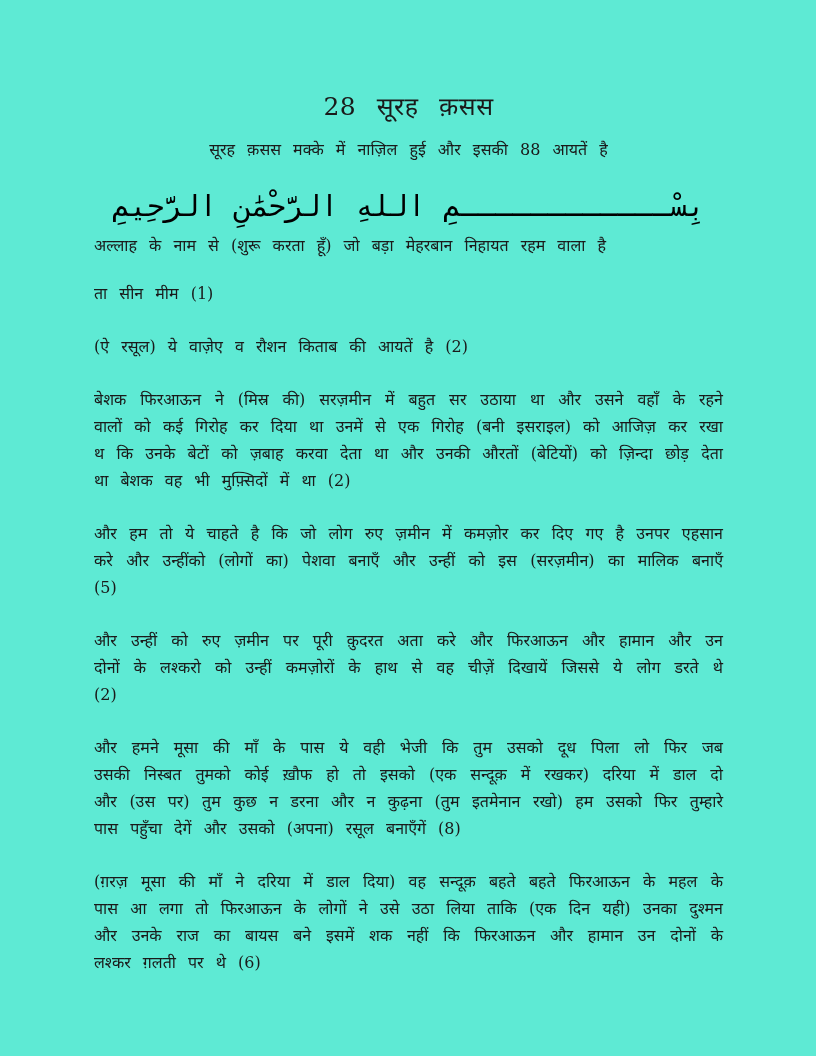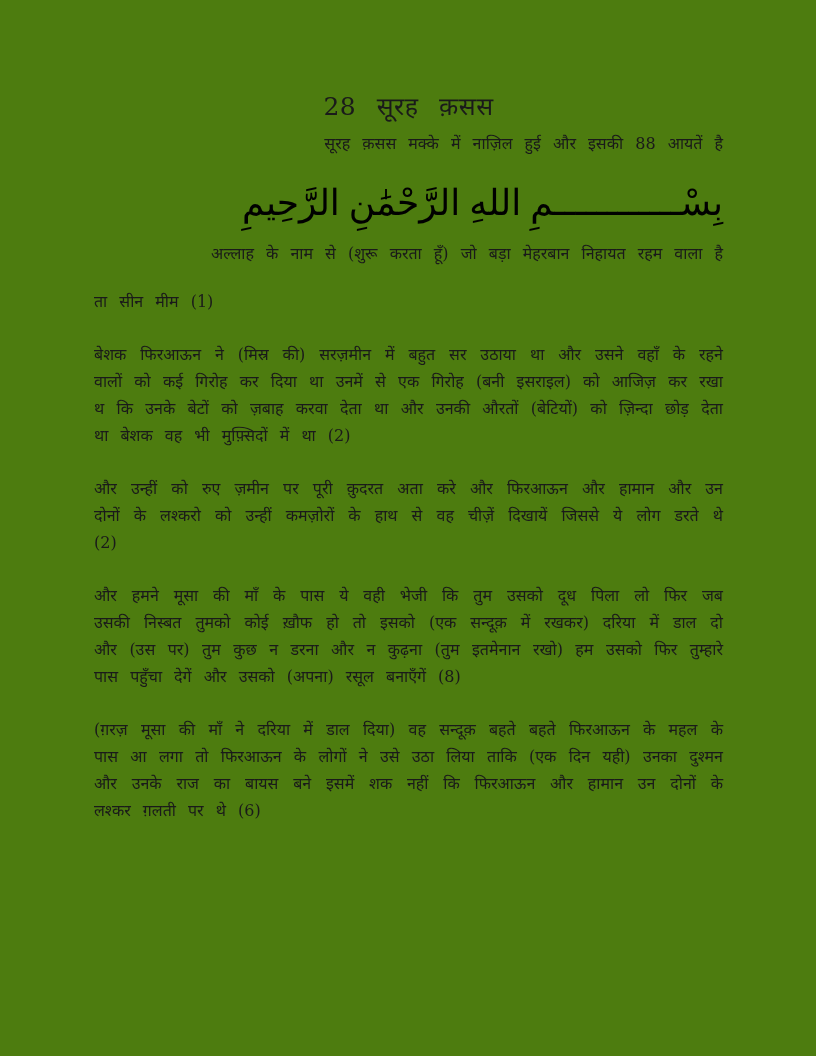--- a/index.html
+++ b/index.html
@@ -10,53 +10,53 @@
   body {
     height: 1056px;
     font-family: "DejaVu Serif", "Liberation Serif", serif;
     color: #1a1a1a;
     overflow: hidden;
   }
   .page {
     width: 816px;
     height: 1056px;
     padding: 90px 93px 0 94px;
-    background: #4d7c0f;
+    background: #5eead4;
   }
   .title {
     text-align: center;
     font-size: 25px;
     font-weight: normal;
     line-height: 34px;
     word-spacing: 12px;
     letter-spacing: 0.5px;
   }
   .subtitle {
-    text-align: right;
+    text-align: center;
     font-size: 16px;
     line-height: 22px;
     word-spacing: 7px;
-    margin-top: 9px;
+    margin-top: 15px;
   }
   .bismillah {
     direction: rtl;
-    text-align: right;
-    font-family: Liberation Serif, serif;
-    font-size: 36px;
+    text-align: center;
+    font-family: Liberation Mono, monospace;
+    font-size: 29px;
     line-height: 44px;
     height: 44px;
     margin-top: 26px;
     color: #000000;
   }
   .bismillah-trans {
-    text-align: right;
+    text-align: left;
     font-size: 16px;
     line-height: 22px;
     word-spacing: 7px;
-    margin-top: 18px;
+    margin-top: 4px;
   }
   .verses {
     margin-top: 23px;
   }
   .verse {
     font-size: 16px;
     line-height: 27px;
     text-align: justify;
     word-spacing: 7px;
     margin-bottom: 26px;
@@ -70,19 +70,21 @@
   <h1 class="title">28 सूरह क़सस</h1>
 
   <div class="subtitle">सूरह क़सस मक्के में नाज़िल हुई और इसकी 88 आयतें है</div>
 
   <div class="bismillah" dir="rtl" lang="ar">بِسْــــــــــــمِ اللهِ الرَّحْمَٰنِ الرَّحِيمِ</div>
 
   <div class="bismillah-trans">अल्लाह के नाम से (शुरू करता हूँ) जो बड़ा मेहरबान निहायत रहम वाला है</div>
 
   <div class="verses">
     <p class="verse">ता सीन मीम (1)</p>
+    <p class="verse">(ऐ रसूल) ये वाज़ेए व रौशन किताब की आयतें है (2)</p>
     <p class="verse">बेशक फिरआऊन ने (मिस्र की) सरज़मीन में बहुत सर उठाया था और उसने वहाँ के रहने वालों को कई गिरोह कर दिया था उनमें से एक गिरोह (बनी इसराइल) को आजिज़ कर रखा थ कि उनके बेटों को ज़बाह करवा देता था और उनकी औरतों (बेटियों) को ज़िन्दा छोड़ देता था बेशक वह भी मुफ़्सिदों में था (2)</p>
+    <p class="verse">और हम तो ये चाहते है कि जो लोग रुए ज़मीन में कमज़ोर कर दिए गए है उनपर एहसान करे और उन्हींको (लोगों का) पेशवा बनाएँ और उन्हीं को इस (सरज़मीन) का मालिक बनाएँ (5)</p>
     <p class="verse">और उन्हीं को रुए ज़मीन पर पूरी क़ुदरत अता करे और फिरआऊन और हामान और उन दोनों के लश्करो को उन्हीं कमज़ोरों के हाथ से वह चीज़ें दिखायें जिससे ये लोग डरते थे (2)</p>
     <p class="verse">और हमने मूसा की माँ के पास ये वही भेजी कि तुम उसको दूध पिला लो फिर जब उसकी निस्बत तुमको कोई ख़ौफ हो तो इसको (एक सन्दूक़ में रखकर) दरिया में डाल दो और (उस पर) तुम कुछ न डरना और न कुढ़ना (तुम इतमेनान रखो) हम उसको फिर तुम्हारे पास पहुँचा देगें और उसको (अपना) रसूल बनाएँगें (8)</p>
     <p class="verse">(ग़रज़ मूसा की माँ ने दरिया में डाल दिया) वह सन्दूक़ बहते बहते फिरआऊन के महल के पास आ लगा तो फिरआऊन के लोगों ने उसे उठा लिया ताकि (एक दिन यही) उनका दुश्मन और उनके राज का बायस बने इसमें शक नहीं कि फिरआऊन और हामान उन दोनों के लश्कर ग़लती पर थे (6)</p>
   </div>
 
 </div>
 
 </body></html>

